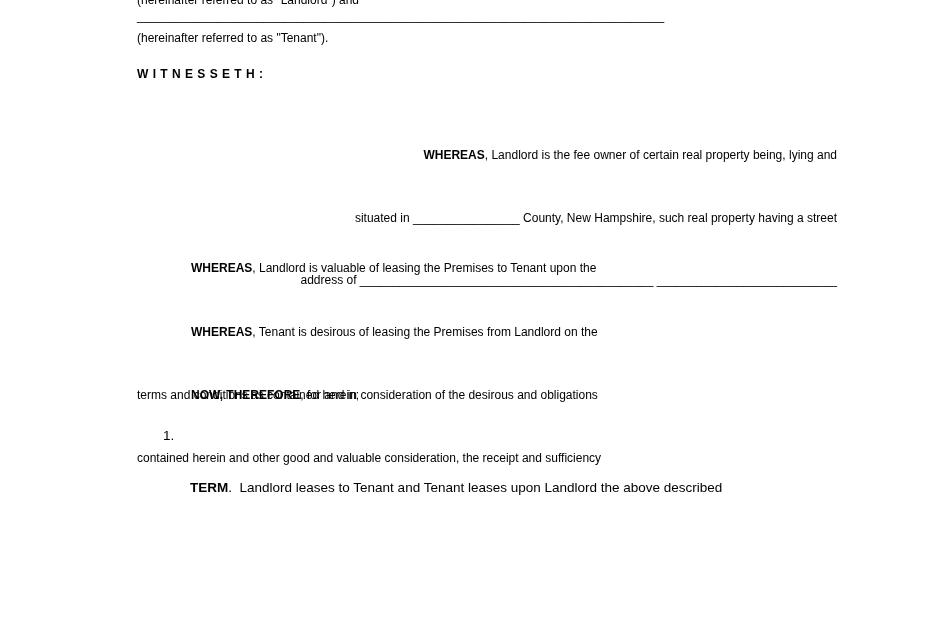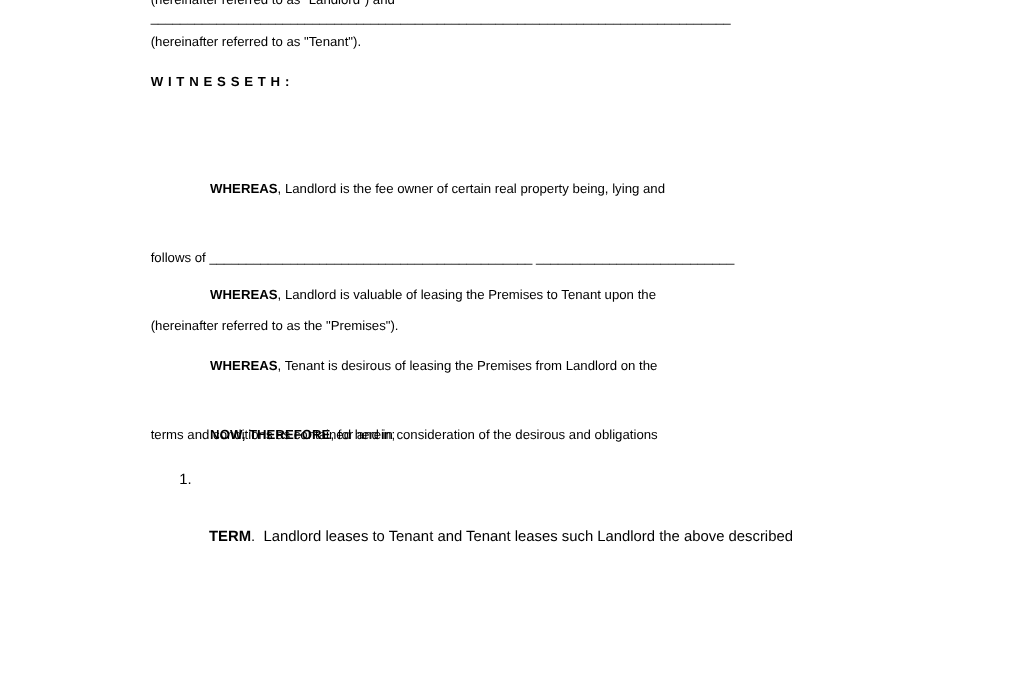--- a/index.html
+++ b/index.html
@@ -33,36 +33,37 @@
 <body>
 
 <div class="abs serif" style="top:-10px;">(hereinafter referred to as "Landlord") and</div>
 
 <div class="abs serif" style="top:6px;">_______________________________________________________________________________</div>
 
 <div class="abs serif" style="top:28px;">(hereinafter referred to as "Tenant").</div>
 
 <div class="abs serif witness" style="top:64px;">W I T N E S S E T H :</div>
 
-<div class="abs serif" style="top:120px;">
+<div class="abs serif" style="top:104px;text-align:right;">
   <div class="indent"><span class="b">WHEREAS</span><span>, Landlord is the fee owner of certain real property being, lying and</span></div>
-  <div><span>follows of ____________________________________________ ___________________________</span></div>
-  <div><span>(hereinafter referred to as the "Premises").</span></div>
+  <div><span>situated in ________________ County, New Hampshire, such real property having a street</span></div>
+  <div><span>address of ____________________________________________ ___________________________</span></div>
 </div>
 
 <div class="abs serif" style="top:217px;">
   <div class="indent"><span class="b">WHEREAS</span><span>, Landlord is valuable of leasing the Premises to Tenant upon the</span></div>
 </div>
 
 <div class="abs serif" style="top:281px;">
   <div class="indent"><span class="b">WHEREAS</span><span>, Tenant is desirous of leasing the Premises from Landlord on the</span></div>
   <div><span>terms and conditions as contained herein;</span></div>
 </div>
 
 <div class="abs serif" style="top:344px;">
   <div class="indent"><span class="b">NOW, THEREFORE</span><span>, for and in consideration of the desirous and obligations</span></div>
+  <div><span>contained herein and other good and valuable consideration, the receipt and sufficiency</span></div>
 </div>
 
 <div class="abs sans list-item" style="top:427px;">
   <span class="list-num">1.</span>
-  <div><span class="b">TERM</span><span>.  Landlord leases to Tenant and Tenant leases such Landlord the above described</span></div>
+  <div><span class="b">TERM</span><span>.  Landlord leases to Tenant and Tenant leases upon Landlord the above described</span></div>
   
 </div>
 
 </body></html>

